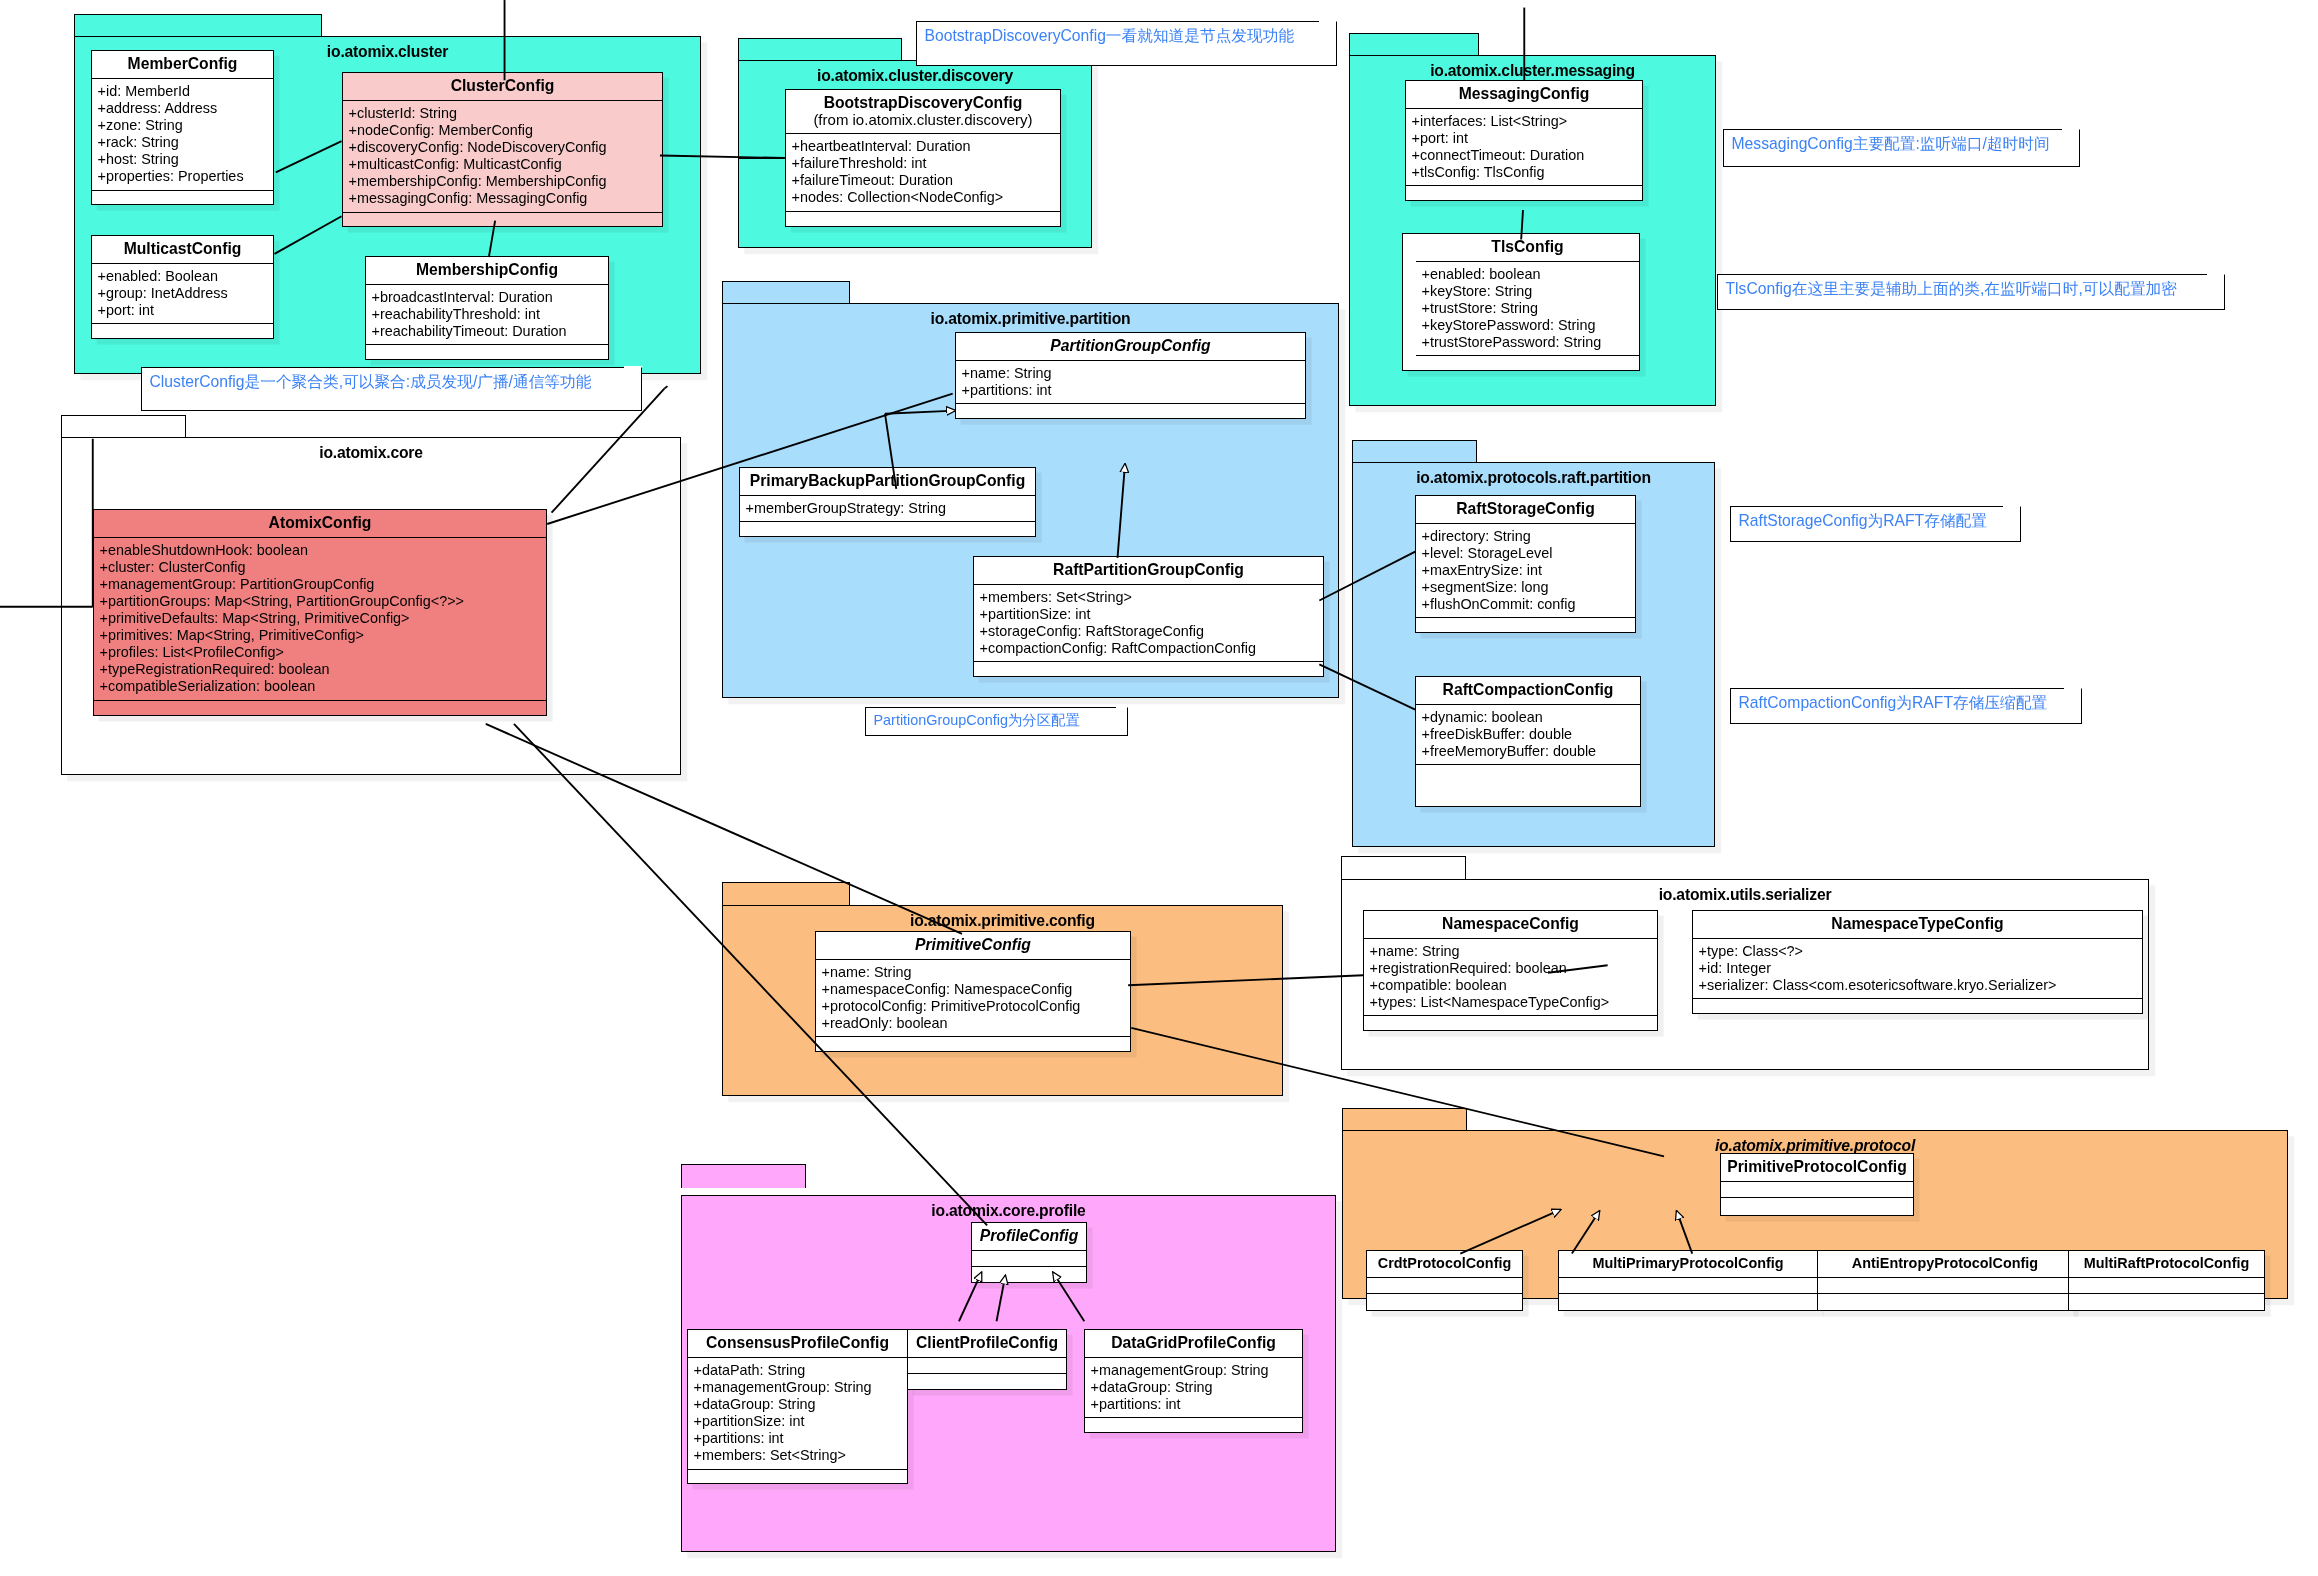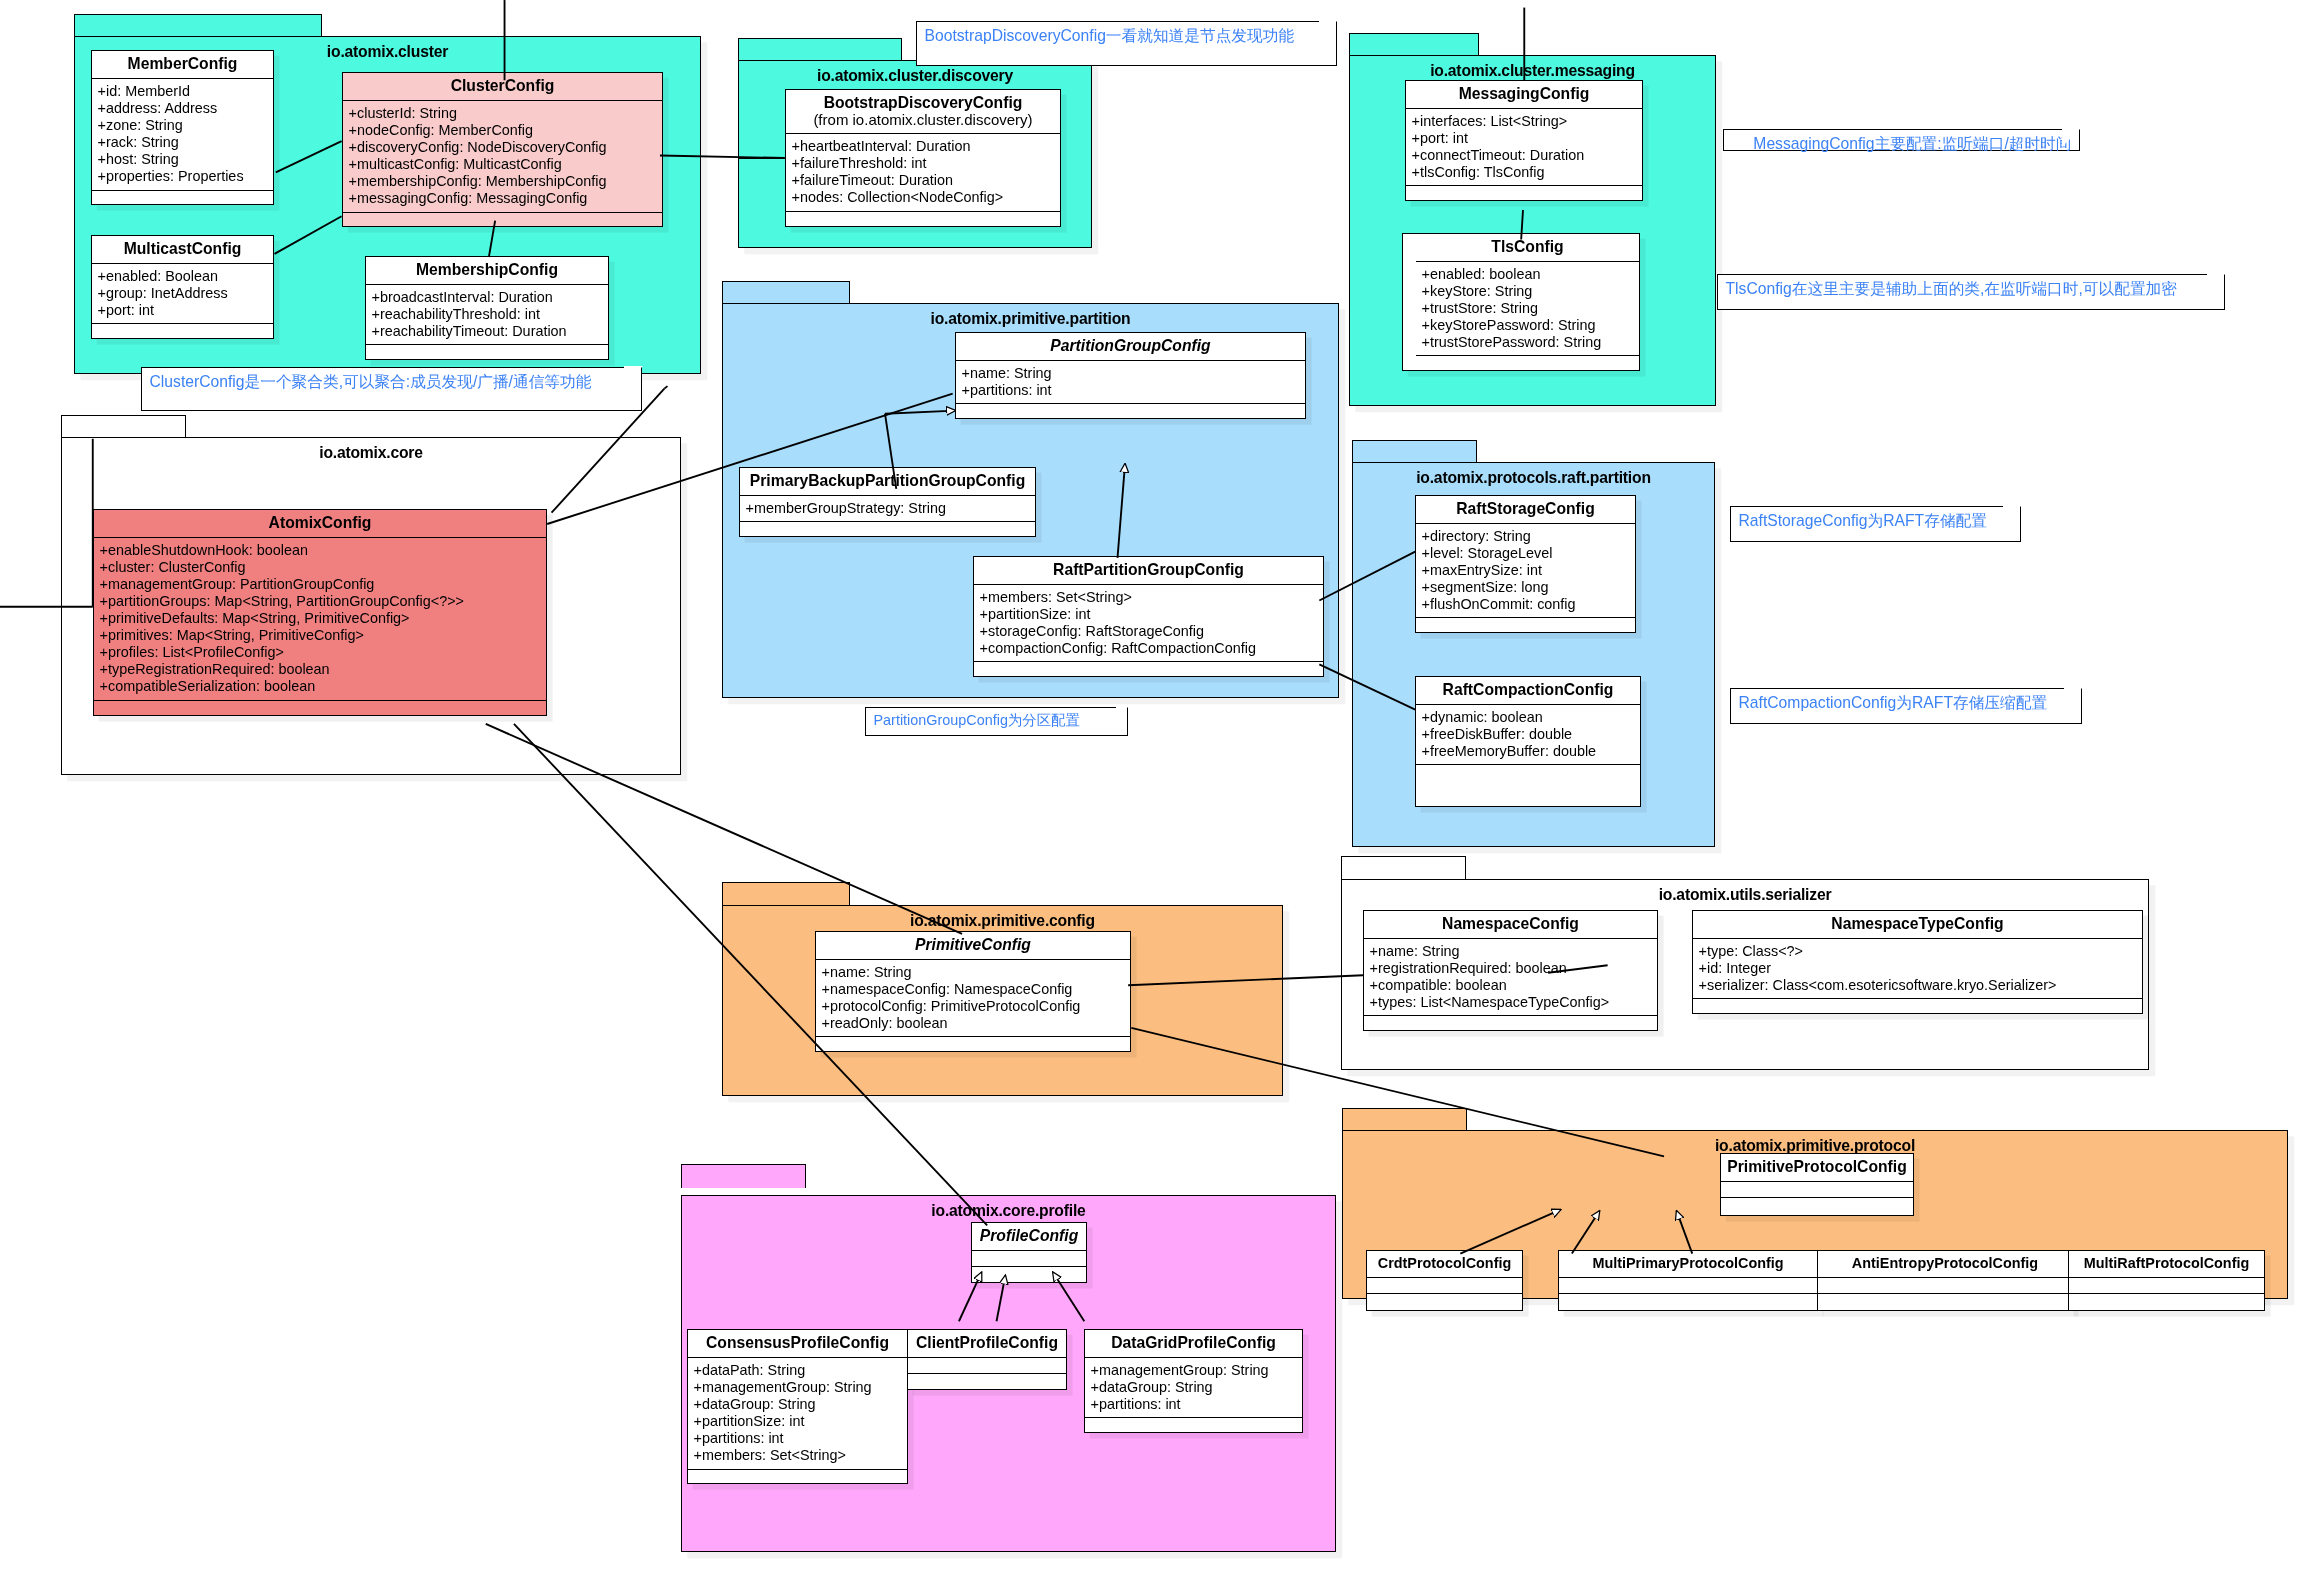--- a/index.html
+++ b/index.html
@@ -78,21 +78,21 @@
   <div class="pkg" style="left:722px;top:905px;width:561px;height:191px;background:#FCBE80;">
     <div class="pkg-title">io.atomix.primitive.config</div>
   </div>
 
   <div class="pkg-tab" style="left:1341px;top:856px;width:125px;background:#FFFFFF;"></div>
   <div class="pkg" style="left:1341px;top:879px;width:808px;height:191px;background:#FFFFFF;">
     <div class="pkg-title">io.atomix.utils.serializer</div>
   </div>
 
   <div class="pkg-tab" style="left:1342px;top:1108px;width:125px;background:#FCBE80;"></div>
-  <div class="pkg" style="left:1342px;top:1130px;width:946px;height:169px;background:#FCBE80;">
+  <div class="pkg" style="left:1342px;top:1130px;width:946px;height:169px;background:#FCBE80;font-style:italic;">
     <div class="pkg-title">io.atomix.primitive.protocol</div>
   </div>
 
   <div class="pkg-tab" style="left:681px;top:1164px;width:125px;background:#FFA8FB;"></div>
   <div class="pkg" style="left:681px;top:1187px;width:655px;height:357px;background:#FFA8FB;margin-top:8px;">
     <div class="pkg-title">io.atomix.core.profile</div>
   </div>
 
   <svg class="lines" viewBox="0 0 3700 2516">
     <defs>
@@ -438,21 +438,21 @@
   <div class="note" style="left:141px;top:367px;width:501px;height:44px;">
     <div class="txt">ClusterConfig是一个聚合类,可以聚合:成员发现/广播/通信等功能</div>
     <div class="foldcut"></div>
   </div>
 
   <div class="note" style="left:916px;top:21px;width:421px;height:45px;">
     <div class="txt">BootstrapDiscoveryConfig一看就知道是节点发现功能</div>
     <div class="foldcut"></div>
   </div>
 
-  <div class="note" style="left:1723px;top:129px;width:357px;height:22px;text-align:right;">
+  <div class="note" style="left:1723px;top:129px;width:357px;height:38px;">
     <div class="txt">MessagingConfig主要配置:监听端口/超时时间</div>
     <div class="foldcut"></div>
   </div>
 
   <div class="note" style="left:1717px;top:274px;width:508px;height:36px;">
     <div class="txt">TlsConfig在这里主要是辅助上面的类,在监听端口时,可以配置加密</div>
     <div class="foldcut"></div>
   </div>
 
   <div class="note" style="left:865px;top:707px;width:263px;height:29px;">

